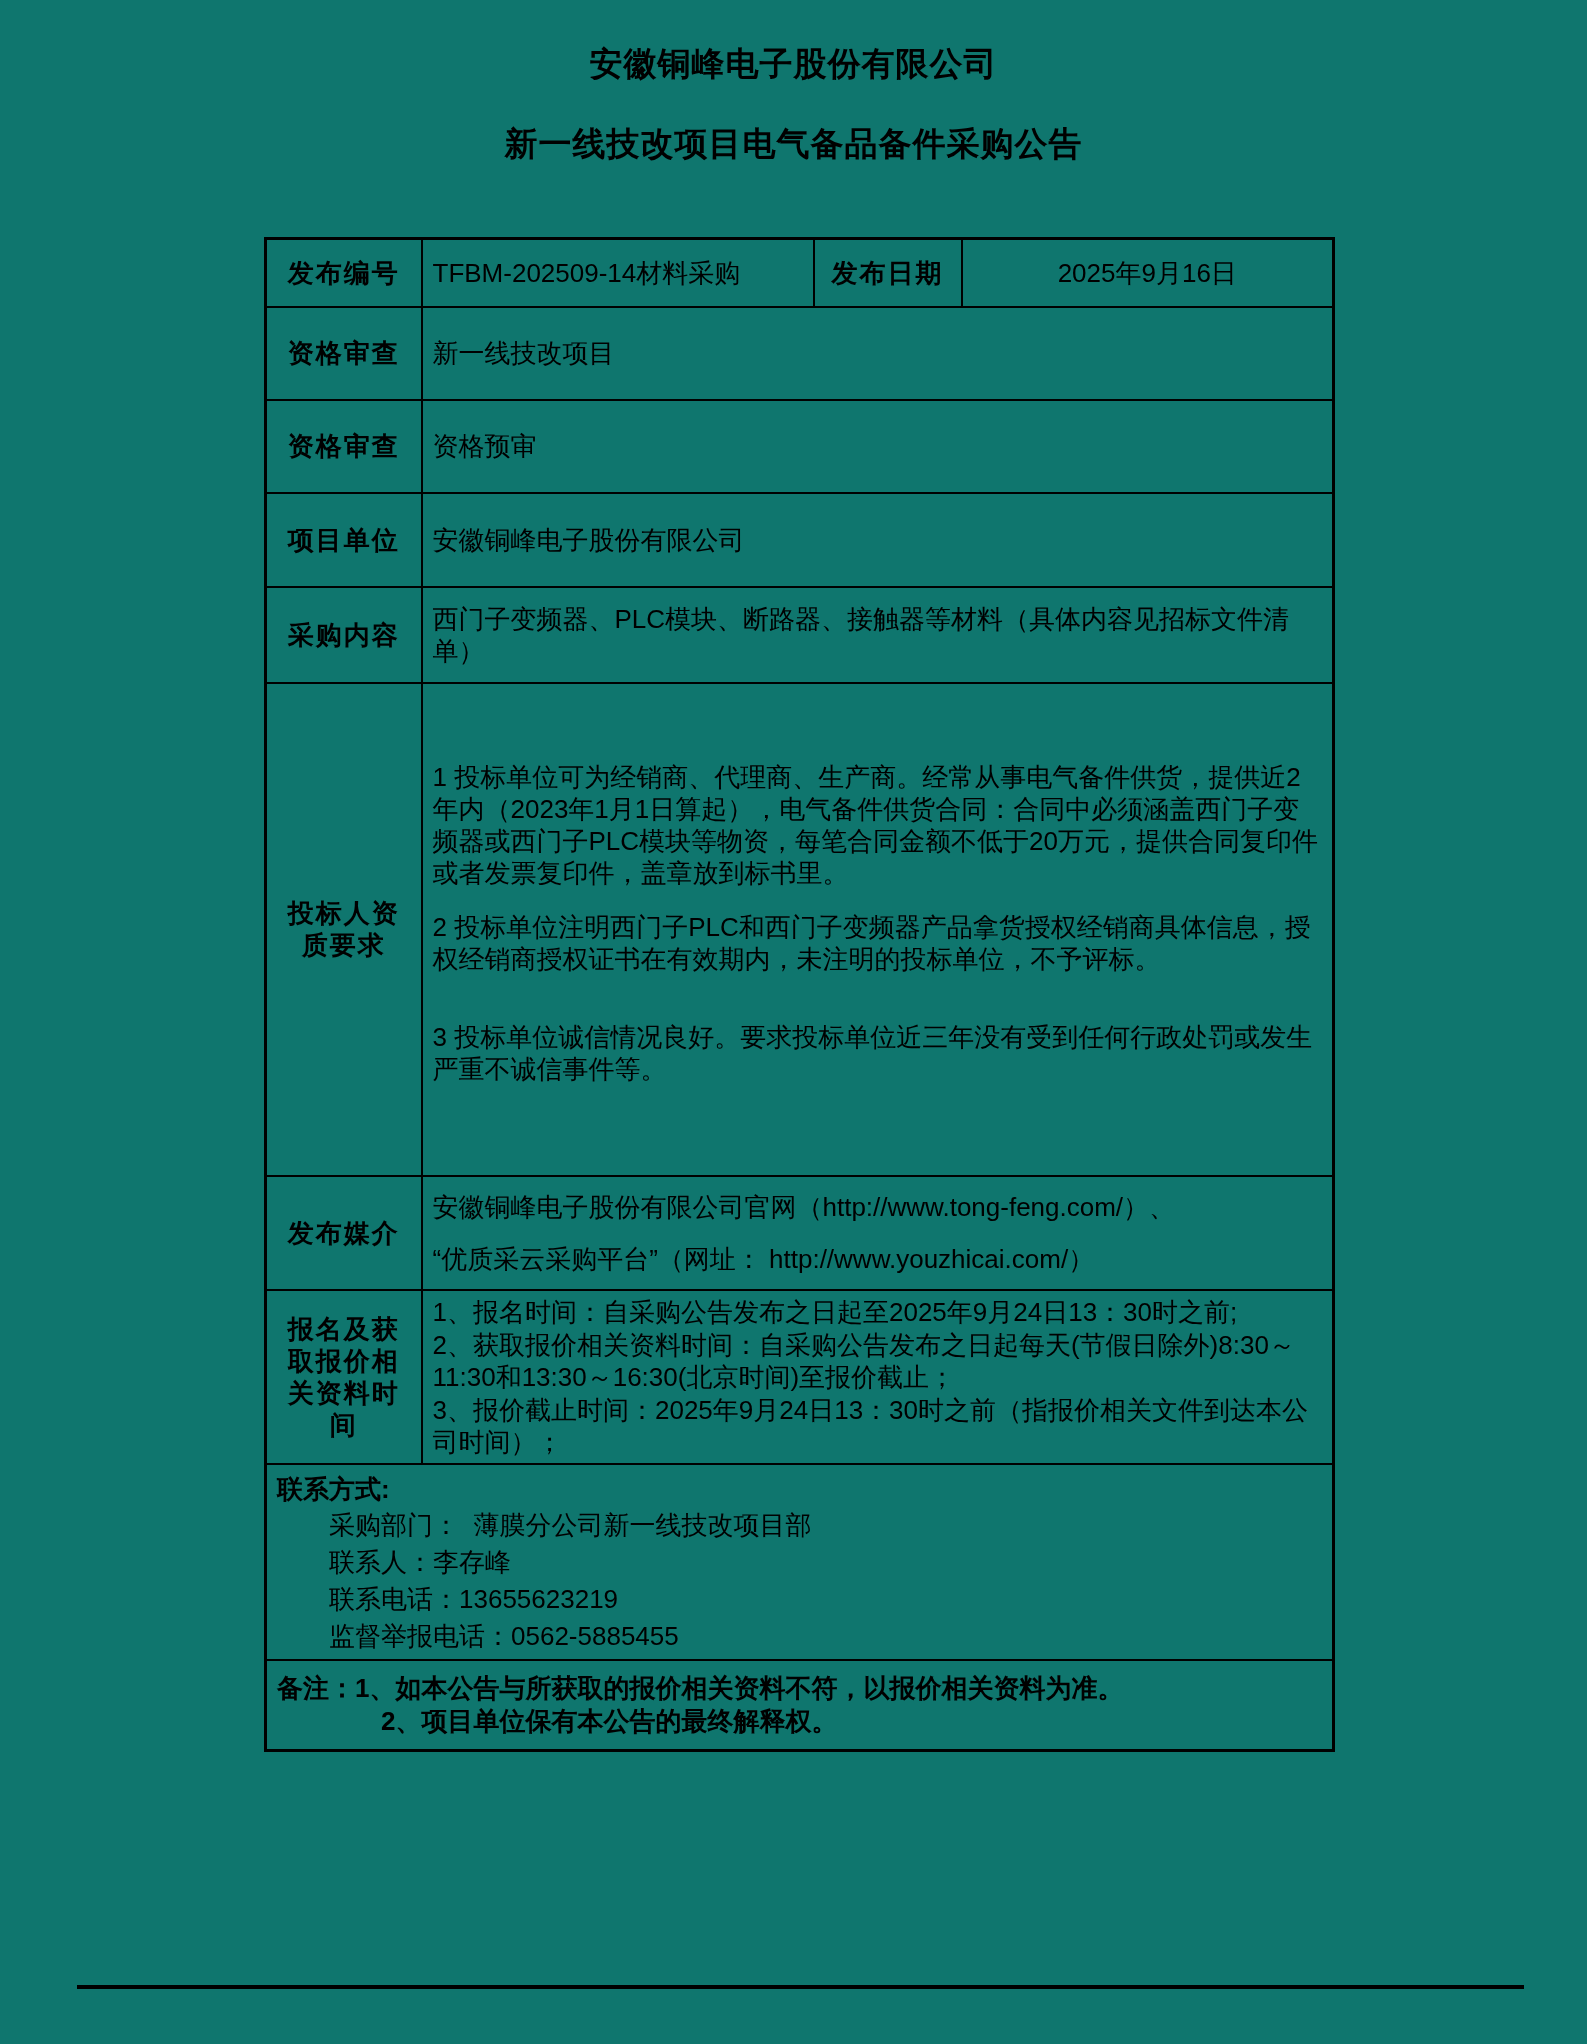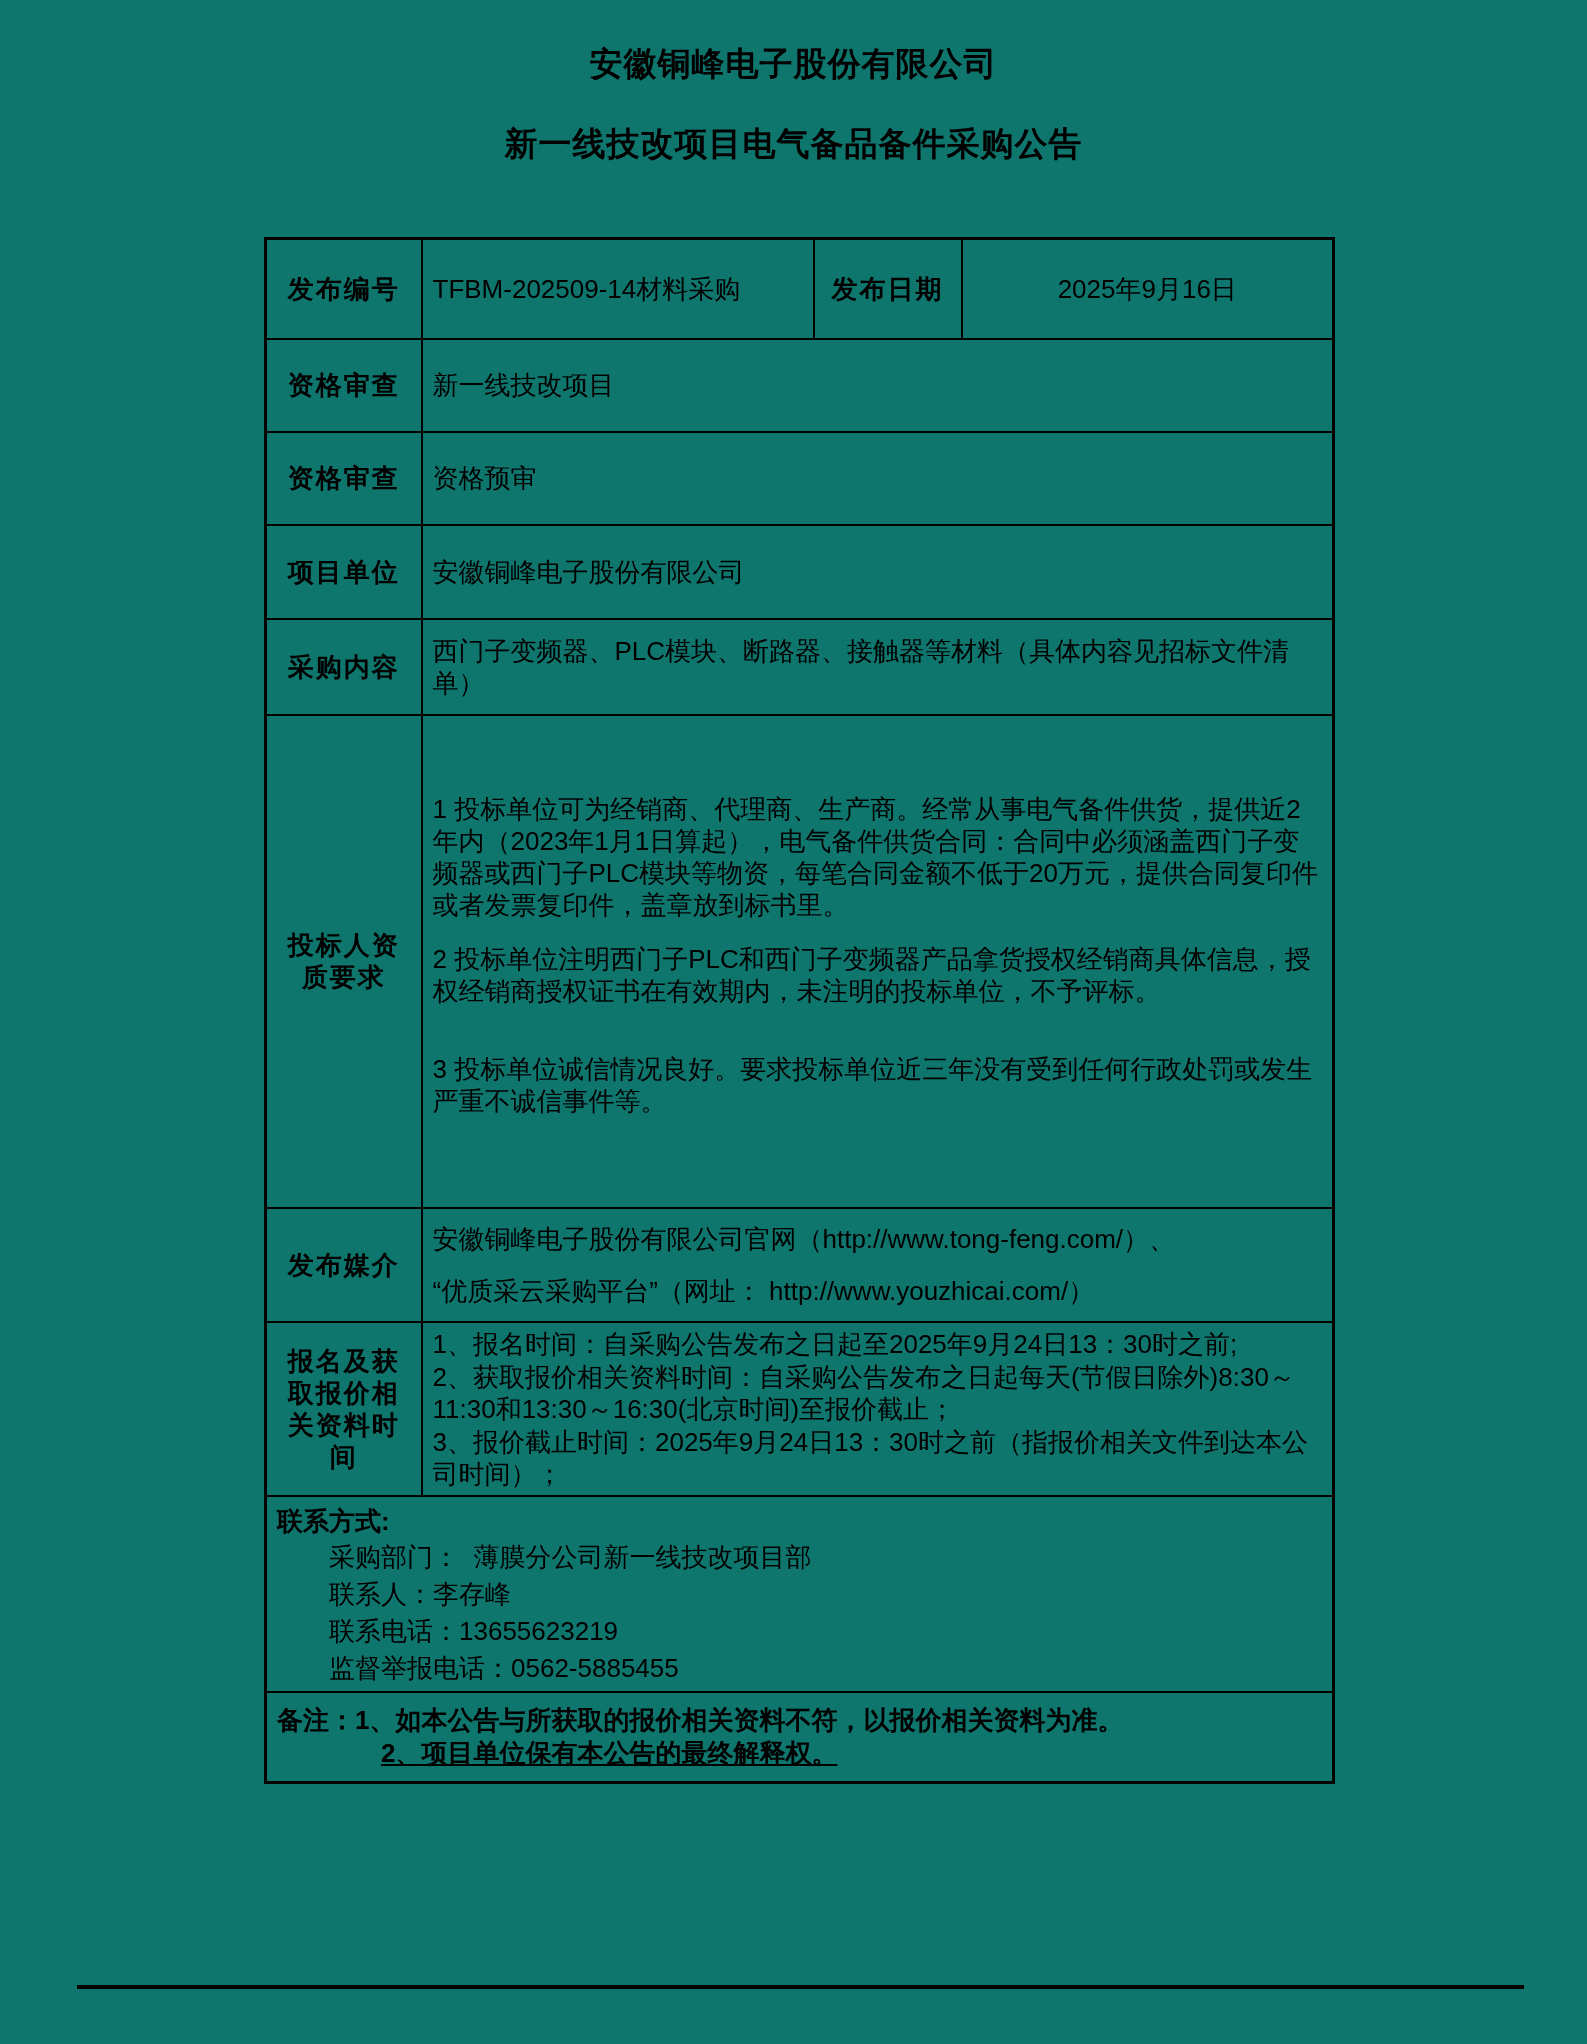--- a/index.html
+++ b/index.html
@@ -52,21 +52,21 @@
   .qual-cell{padding-top:14px !important;}
   .qual-para{margin:0 0 22px 0;}
   .qual-para.gap-big{margin-bottom:46px;}
   .media-line{line-height:52px; white-space:pre-wrap;}
   .sched-item{line-height:32px; margin:1px 0;}
   .contact-cell{vertical-align:top; padding-top:6px !important;}
   .contact-heading{font-weight:bold; font-size:26px; line-height:36px;}
   .contact-line{padding-left:52px; line-height:37px; white-space:pre-wrap;}
   .remark-cell{font-weight:bold; vertical-align:middle;}
   .remark-line1{line-height:33px;}
-  .remark-line2{line-height:33px; padding-left:104px;text-decoration:underline;}
+  .remark-line2{line-height:33px; padding-left:104px;}
   .footer-line{
     position:absolute; top:1985px; left:77px;
     width:1447px; height:4px; background:#000;
   }
 </style>
 </head>
 <body>
 
 <div class="page">
 
@@ -75,21 +75,21 @@
 
   <table class="doc-table">
     <colgroup>
       <col style="width:156px">
       <col style="width:392px">
       <col style="width:148px">
       <col style="width:372px">
     </colgroup>
 
     <tbody>
-        <tr style="height:100px;">
+        <tr style="height:68px;">
       <td class="label-cell">发布编号</td>
       <td class="value-cell">TFBM-202509-14材料采购</td>
       <td class="label-cell">发布日期</td>
       <td class="center-cell">2025年9月16日</td>
     </tr>
 
     <tr style="height:93px;">
       <td class="label-cell">资格审查</td>
       <td class="value-cell" colspan="3">新一线技改项目</td>
     </tr>

